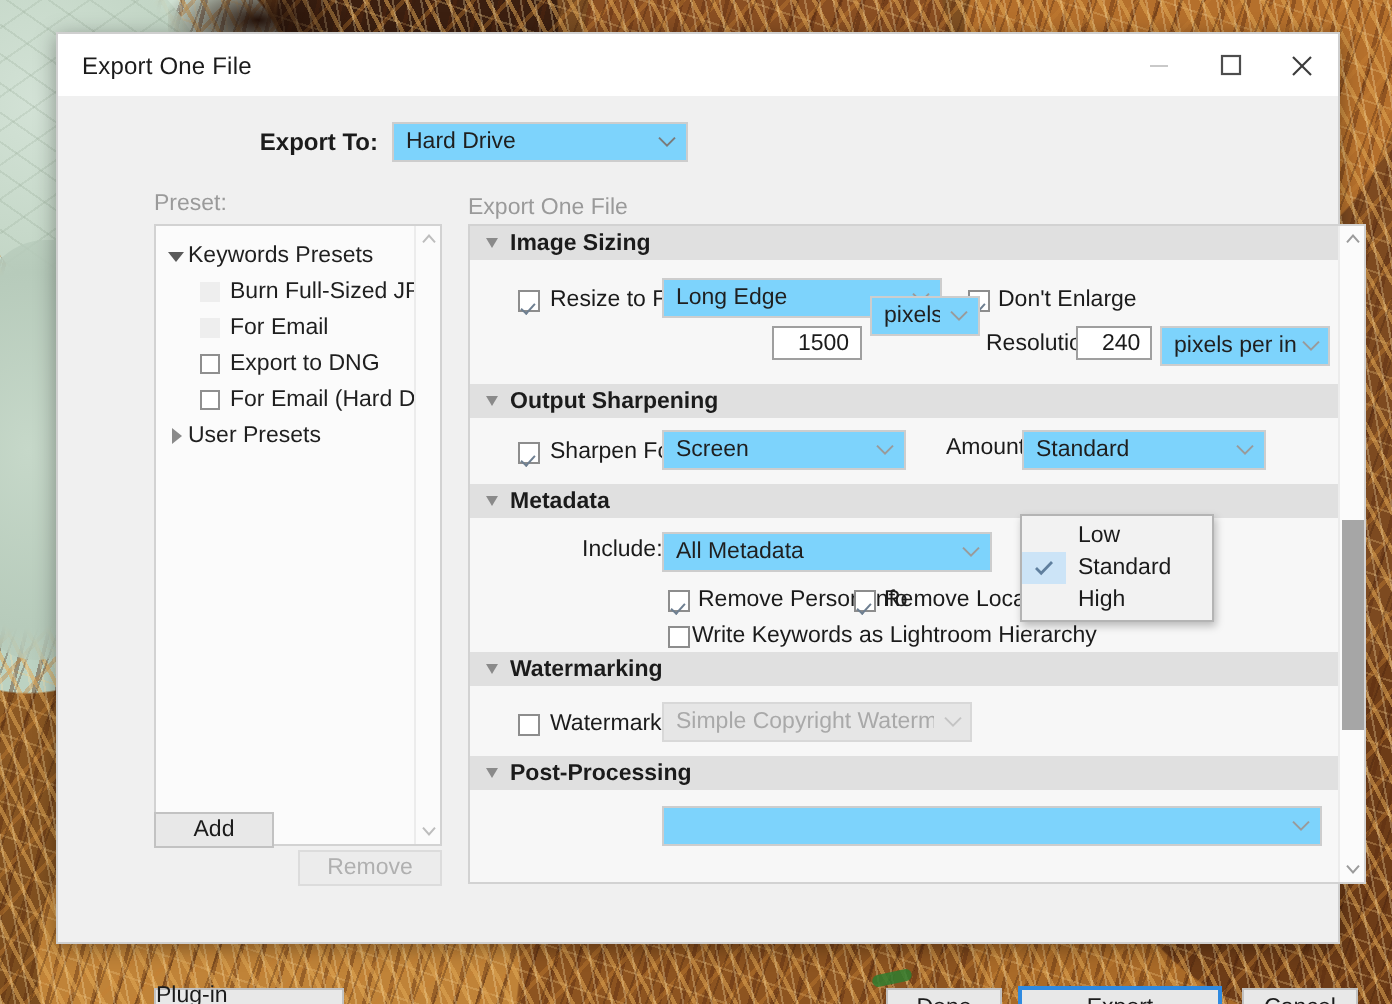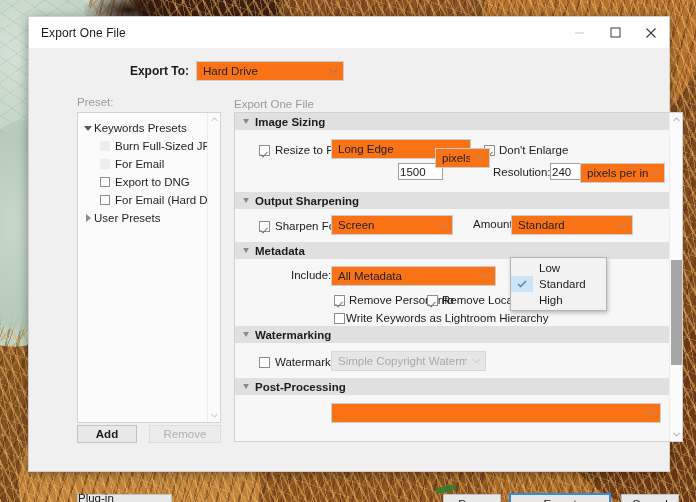--- a/index.html
+++ b/index.html
@@ -85,21 +85,21 @@
   
   .exportto-row{
     position:absolute;left:0;top:12px;width:100%;height:22px;
     display:flex;align-items:center;
   }
   .exportto-label{
     width:167px;text-align:right;font-size:12px;color:#1b1b1b;font-weight:bold;
     padding-right:7px;box-sizing:border-box;
   }
   .combo{
-    background:#f97316;border:1px solid #cdcdcd;height:20px;
+    background:#7dd3fc;border:1px solid #cdcdcd;height:20px;
     display:flex;align-items:center;font-size:11.5px;color:#1f1f1f;
     padding:0 0 0 6px;box-sizing:border-box;position:relative;
   }
   .combo .cv{flex:1 1 auto;overflow:hidden;white-space:nowrap;}
   .combo .car{width:20px;display:flex;align-items:center;justify-content:center;}
   .combo.disabled{color:#a9a9a9;background:#e6e6e6;border-color:#d8d8d8;}
   #exportToCombo{width:148px;}
 
   .sectionlabel{
     position:absolute;font-size:11.5px;color:#9a9a9a;
@@ -134,21 +134,21 @@
   .vsb .ar{height:13px;display:flex;align-items:center;justify-content:center;width:100%;}
   .vsb .thumb{position:absolute;left:1px;width:11px;background:#a6a6a6;}
 
   
   .btn{
     background:#e8e8e8;border:1px solid #c2c2c2;font-size:11.5px;color:#1b1b1b;
     display:flex;align-items:center;justify-content:center;box-sizing:border-box;
     font-family:"Liberation Sans",sans-serif;
   }
   .btn.disabled{color:#b0b0b0;background:#ececec;border-color:#dcdcdc;}
-  #addBtn{position:absolute;left:48px;top:377px;width:60px;height:18px;font-weight:bold;}
+  #addBtn{position:absolute;left:48px;top:358px;width:60px;height:18px;}
   #removeBtn{position:absolute;left:120px;top:377px;width:72px;height:18px;}
 
   
   #mainPanel{
     position:absolute;left:205px;top:64px;width:449px;height:330px;
     background:#f7f7f7;border:1px solid #d2d2d2;box-sizing:border-box;overflow:hidden;
   }
   #panelInner{position:absolute;left:0;top:0;width:436px;}
   .secthdr{
     height:17px;background:#e0e0e0;display:flex;align-items:center;
@@ -163,21 +163,21 @@
   .cb{
     width:11px;height:11px;border:1px solid #8d8d8d;background:#fff;box-sizing:border-box;
     position:relative;flex:0 0 auto;
   }
   .cb.on:after{
     content:"";position:absolute;left:2px;top:4px;width:3px;height:6px;
     border:solid #6e7f91;border-width:0 1.6px 1.6px 0;transform:rotate(42deg);
   }
   .txtin{
     background:#fff;border:1px solid #9f9f9f;height:17px;font-size:11.5px;color:#1b1b1b;
-    display:flex;align-items:center;padding-left:1px;box-sizing:border-box;margin-left:12px;
+    display:flex;align-items:center;padding-left:12px;box-sizing:border-box;
   }
 
   
   #amountMenu{
     position:absolute;left:481px;top:209px;width:95px;
     background:#f2f2f2;border:1px solid #b4b4b4;
     box-shadow:1px 2px 4px rgba(0,0,0,.25);z-index:40;padding:2px 0;
   }
   #amountMenu .mi{
     height:16px;display:flex;align-items:center;font-size:11.5px;color:#1b1b1b;

